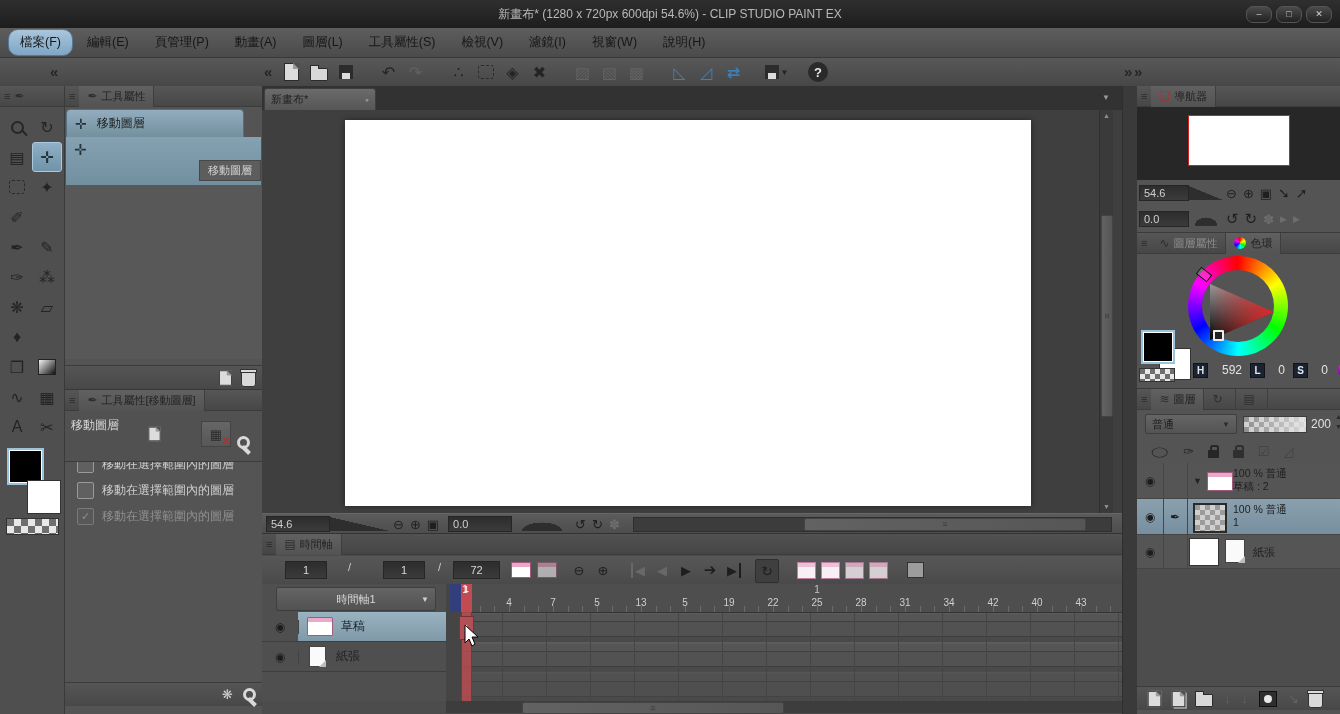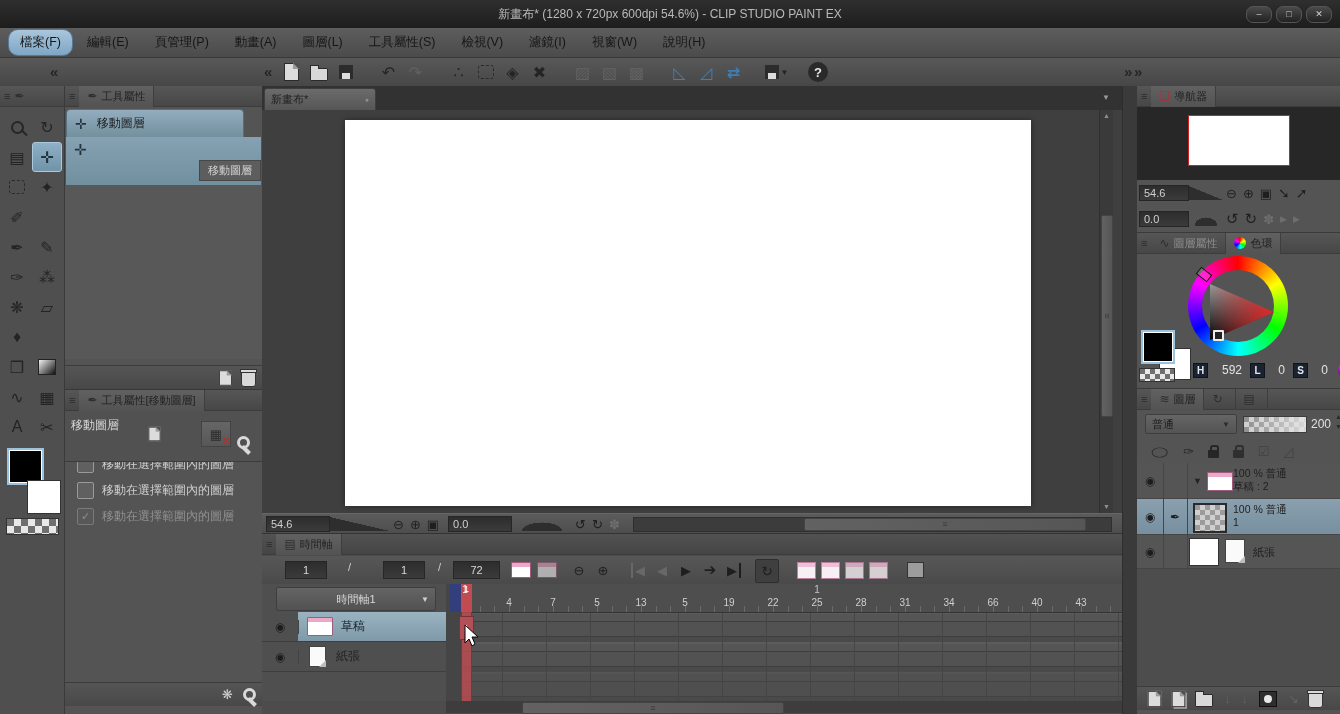--- a/index.html
+++ b/index.html
@@ -462,21 +462,21 @@
             <span class="tick-label" style="left: 97.002px;">7</span>
             <span class="tick-label" style="left: 141.003px;">5</span>
             <span class="tick-label" style="left: 185.004px;">13</span>
             <span class="tick-label" style="left: 229.005px;">5</span>
             <span class="tick-label" style="left: 273.006px;">19</span>
             <span class="tick-label" style="left: 317.007px;">22</span>
             <span class="tick-label" style="left: 361.008px;">25</span>
             <span class="tick-label" style="left: 405.009px;">28</span>
             <span class="tick-label" style="left: 449.01px;">31</span>
             <span class="tick-label" style="left: 493.011px;">34</span>
-            <span class="tick-label" style="left: 537.012px;">66</span>
+            <span class="tick-label" style="left: 537.012px;">42</span>
             <span class="tick-label" style="left: 581.013px;">40</span>
             <span class="tick-label" style="left: 625.014px;">43</span>
           </div>
       </div>
       <div id="prezone"></div>
       <div id="bluecol"></div>
       <div id="playhead"></div>
       <div id="phframe">1</div>
       <div id="seconds-labels">
           <span class="sec-label" style="left: 12px; color: rgb(255, 255, 255); z-index: 4;">1</span>

